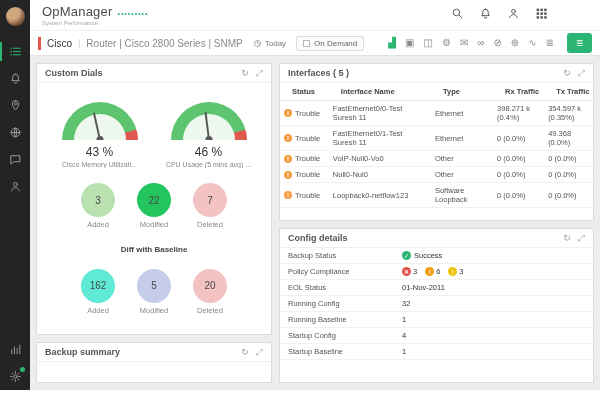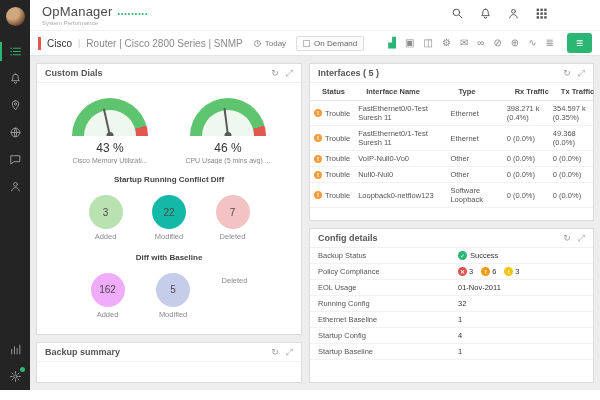--- a/index.html
+++ b/index.html
@@ -46,21 +46,21 @@
   .cbox{width:7px;height:7px;border:1px solid #bbb;background:#fff;flex:none}
   .tool-strip{margin-left:auto;display:flex;align-items:center;gap:9px;font-size:10px;color:#8d8d8d}
   .tool-strip .g0{color:#2bb673}
   .tool-glyph{cursor:pointer;line-height:1}
   .hamburger{width:25px;height:20px;background:#2bb673;border-radius:3px;color:#fff;
     display:flex;align-items:center;justify-content:center;font-size:12px;margin-left:4px;cursor:pointer}
 
   
   .content{position:absolute;left:30px;top:56px;width:570px;height:334px;background:#ededed;
     padding:7px 6px;display:flex;gap:7px}
-  .col-left{width:266px;display:flex;flex-direction:column;gap:7px}
+  .col-left{width:236px;display:flex;flex-direction:column;gap:7px}
   .col-right{flex:1;display:flex;flex-direction:column;gap:7px;min-width:0}
   .panel{background:#fff;border:1px solid #dcdcdc;display:flex;flex-direction:column;min-height:0}
   .panel-header{height:19px;flex:none;display:flex;align-items:center;padding:0 8px;border-bottom:1px solid #efefef}
   .panel-title{font-size:9px;font-weight:bold;color:#555}
   .panel-actions{margin-left:auto;display:flex;gap:7px;color:#9b9b9b;font-size:9px}
   .panel-actions span{cursor:pointer;line-height:1}
 
   
   .dials{height:272px;flex:none}
   .dials-body{flex:1;display:flex;flex-direction:column;justify-content:space-evenly;padding:4px 8px}
@@ -91,21 +91,21 @@
   .if-table td{font-size:7.5px;color:#555;padding:3px 4px;border-bottom:1px solid #f1f1f1;
     vertical-align:middle;word-wrap:break-word}
   .c-status{width:44px}.c-name{width:92px}.c-type{width:56px}.c-rx{width:46px}.c-tx{width:44px}
   .status-cell{display:flex;align-items:center;gap:3px;white-space:nowrap}
   .trouble-dot{width:8px;height:8px;border-radius:50%;background:#f39d3c;color:#fff;font-size:6px;
     display:flex;align-items:center;justify-content:center;flex:none;font-weight:bold}
 
   
   .config{flex:1}
   .cfg-row{display:flex;align-items:center;height:16px;padding:0 8px;border-bottom:1px solid #f2f2f2;flex:none}
-  .cfg-label{width:140px;font-size:7.5px;color:#555;flex:none}
+  .cfg-label{width:114px;font-size:7.5px;color:#555;flex:none}
   .cfg-value{font-size:7.5px;color:#333;display:flex;align-items:center;gap:3px}
   .ok-dot{width:9px;height:9px;border-radius:50%;background:#2bb673;color:#fff;font-size:6px;
     display:flex;align-items:center;justify-content:center;flex:none}
   .badge{display:flex;align-items:center;gap:2px;margin-right:5px}
   .badge-dot{width:9px;height:9px;border-radius:50%;color:#fff;font-size:6px;font-weight:bold;
     display:flex;align-items:center;justify-content:center;flex:none}
   .badge-num{font-size:7.5px;color:#333}
 </style>
 </head>
 <body>
@@ -260,47 +260,47 @@
                 <div class="gauge-arc"></div>
                 <div class="gauge-mask"></div>
                 <div class="needle" style="transform: translateX(-50%) rotate(-7.2deg);"></div>
                 <div class="hub"></div>
               </div>
               <div class="gauge-value">46 %</div>
               <div class="gauge-label">CPU Usage (5 mins avg) ...</div>
             </div>
           </div>
 
-          <div class="diff-title">Startup Running Conflict Diff</div>
           <div class="circles">
             <div class="circle-block">
               <div class="circle" style="background: rgb(185, 226, 176);">3</div>
               <div class="circle-label">Added</div>
             </div>
             <div class="circle-block">
-              <div class="circle" style="background: #14b8a6;">22</div>
+              <div class="circle" style="background: #22c55e;">22</div>
               <div class="circle-label">Modified</div>
             </div>
             <div class="circle-block">
               <div class="circle" style="background: rgb(243, 195, 195);">7</div>
               <div class="circle-label">Deleted</div>
             </div>
           </div>
 
           <div class="diff-title">Diff with Baseline</div>
           <div class="circles">
             <div class="circle-block">
-              <div class="circle" style="background: #f0abfc;">162</div>
+              <div class="circle" style="background: #5eead4;">162</div>
               <div class="circle-label">Added</div>
             </div>
             <div class="circle-block">
               <div class="circle" style="background: rgb(198, 205, 235);">5</div>
               <div class="circle-label">Modified</div>
             </div>
             <div class="circle-block">
+              <div class="circle" style="background: rgb(243, 195, 195);">20</div>
               <div class="circle-label">Deleted</div>
             </div>
           </div>
         </div>
       </section>
 
       <section class="panel backup">
         <div class="panel-header">
           <span class="panel-title">Backup summary</span>
           <span class="panel-actions">
@@ -421,29 +421,29 @@
                 <span class="badge-dot" style="background: rgb(243, 156, 18);">!</span>
                 <span class="badge-num">6</span>
               </span>
             <span class="badge">
                 <span class="badge-dot" style="background: rgb(241, 196, 15);">!</span>
                 <span class="badge-num">3</span>
               </span>
           </span>
         </div>
         <div class="cfg-row">
-          <span class="cfg-label">EOL Usage</span>
+          <span class="cfg-label">EOL Status</span>
           <span class="cfg-value">01-Nov-2011</span>
         </div>
         <div class="cfg-row">
           <span class="cfg-label">Running Config</span>
           <span class="cfg-value">32</span>
         </div>
         <div class="cfg-row">
-          <span class="cfg-label">Ethernet Baseline</span>
+          <span class="cfg-label">Running Baseline</span>
           <span class="cfg-value">1</span>
         </div>
         <div class="cfg-row">
           <span class="cfg-label">Startup Config</span>
           <span class="cfg-value">4</span>
         </div>
         <div class="cfg-row">
           <span class="cfg-label">Startup Baseline</span>
           <span class="cfg-value">1</span>
         </div>

